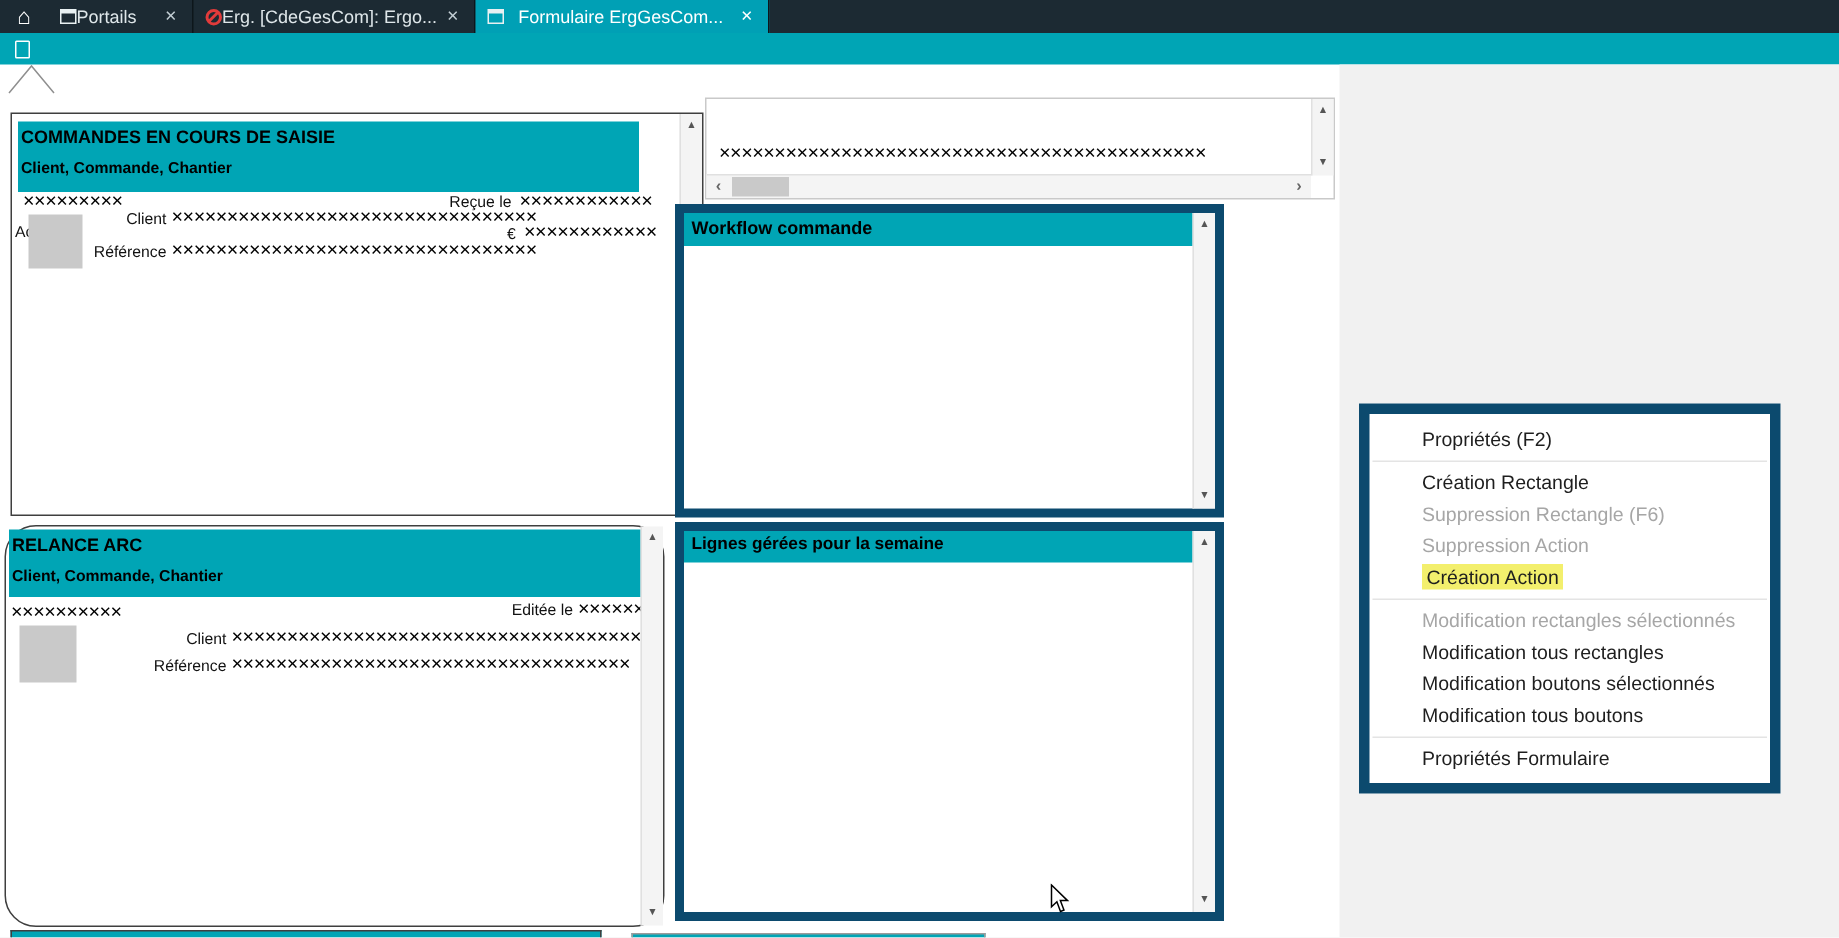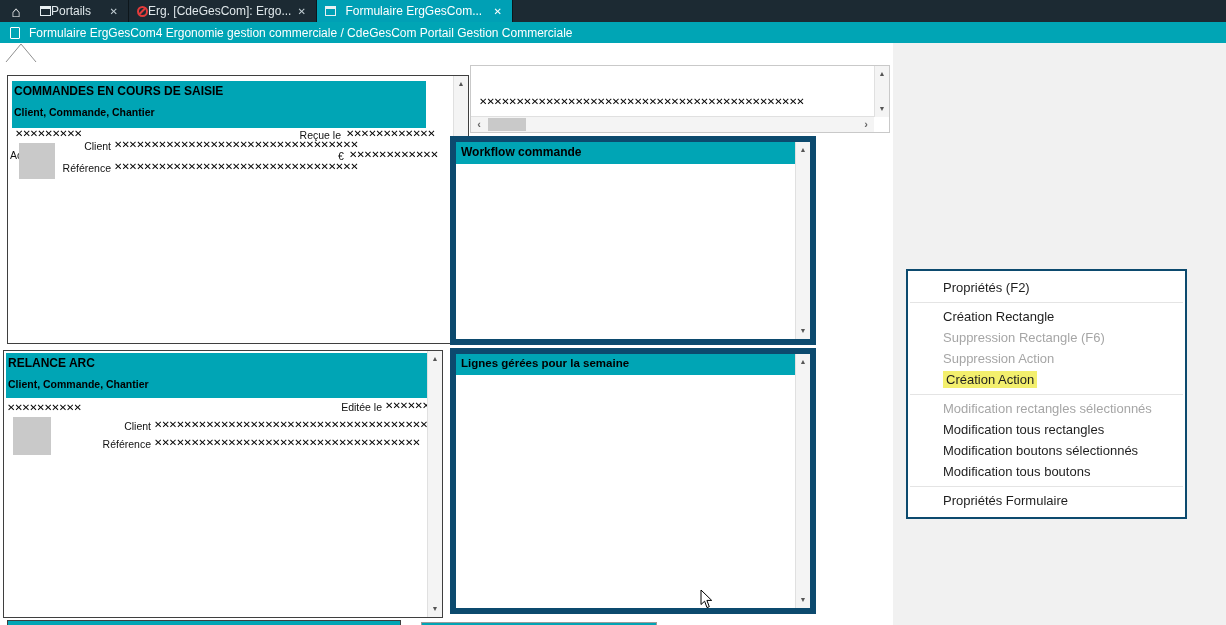--- a/index.html
+++ b/index.html
@@ -23,21 +23,21 @@
   
   .breadcrumb { position:absolute; left:0; top:22px; width:100%; height:21px; background:#00a5b5; display:flex; align-items:center; gap:9px; padding-left:10px; color:#fff; font-size:12px; }
   .bc-icon { width:10px; height:12px; border:1px solid #fff; border-radius:1px; display:inline-block; background:
     linear-gradient(#00a5b5,#00a5b5); flex:0 0 auto; }
   
   .right-bg { position:absolute; left:893px; top:43px; width:333px; height:582px; background:#f1f1f1; }
   .corner { position:absolute; left:4px; top:43px; }
   
   .frame { position:absolute; background:#fff; border:1px solid #3f3f3f; }
   #frame-commandes { left:7px;  top:75px;  width:462px; height:269px; }
-  #frame-relance   { left:3px;  top:350px; width:440px; height:268px; }
+  #frame-relance   { left:3px;  top:350px; width:440px; height:268px;border-radius:21px; }
   .panel { position:absolute; background:#fff; border:6px solid #0c4a6e; }
   #panel-workflow { left:450px; top:136px; width:366px; height:209px; }
   #panel-lignes   { left:450px; top:348px; width:366px; height:266px; }
   #top-strip { position:absolute; left:470px; top:65px; width:420px; height:68px; background:#fff; border:1px solid #c9c9c9; }
   .teal-head { position:absolute; background:#00a5b5; color:#000; padding:3px 2px; overflow:hidden; }
   .teal-head .t1 { font-weight:bold; font-size:12px; white-space:nowrap; }
   .teal-head .t2 { font-weight:bold; font-size:10.5px; margin-top:8px; white-space:nowrap; }
   #cmd-head { left:4px; top:5px; width:414px; height:47px; }
   #rel-head { left:2px; top:2px; width:423px; height:45px; }
   .head-bar { position:absolute; left:0; top:0; height:22px; background:#00a5b5; color:#000; font-weight:bold; font-size:12px; padding:3px 5px; white-space:nowrap; }
@@ -54,21 +54,21 @@
   #ts-vscroll { height:51px; bottom:auto; }
   
   .f-label { position:absolute; font-size:10.5px; color:#111; white-space:nowrap; }
   .f-label.ra { text-align:right; }
   .chain { position:absolute; font-size:10px; letter-spacing:-1px; color:#000; white-space:nowrap; }
   .gray-box { position:absolute; background:#c9c9c9; }
   
   #sliver1 { position:absolute; left:7px; top:620px; width:394px; height:5px; background:#00a5b5; border:1px solid #3f3f3f; border-bottom:none; }
   #sliver2 { position:absolute; left:421px; top:622px; width:236px; height:3px; background:#00a5b5; border:1px solid #9b9b9b; border-bottom:none; }
   
-  #context-menu { position:absolute; left:906px; top:269px; width:281px; background:#fff; border:2px solid #0c4a6e; padding:6px 0; font-size:13px; color:#1e1e1e; }
+  #context-menu { position:absolute; left:906px; top:269px; width:281px; background:#fff; border:7px solid #0c4a6e; padding:6px 0; font-size:13px; color:#1e1e1e; }
   .menu-item { height:21px; line-height:21px; padding-left:35px; white-space:nowrap; cursor:pointer; }
   .menu-item.disabled { color:#a6a6a6; cursor:default; }
   .menu-sep { border-top:1px solid #e4e4e4; margin:4px 2px 3px 2px; }
   .hl { background:#f3ef6d; padding:1px 3px; }
   
   #cursor { position:absolute; left:700px; top:589px; }
 </style>
 </head>
 <body>
 
@@ -90,21 +90,20 @@
     </div>
     <div class="tab tab-3 active">
       <span class="icon-window"></span>
       <span class="tab-label">Formulaire  ErgGesCom...</span>
       <span class="tab-close">✕</span>
     </div>
   </div>
 
   <div class="breadcrumb">
     <span class="bc-icon"></span>
-    <span>Formulaire ErgGesCom4 Ergonomie gestion commerciale / CdeGesCom Portail Gestion Commerciale</span>
   </div>
 
   <div class="right-bg"></div>
 
   <svg class="corner" width="36" height="21">
     <polyline points="2,19 17,1 32,19" fill="#ffffff" stroke="#8f8f8f" stroke-width="1"></polyline>
   </svg>
 
   <div class="frame" id="frame-commandes">
     <div class="teal-head" id="cmd-head">

